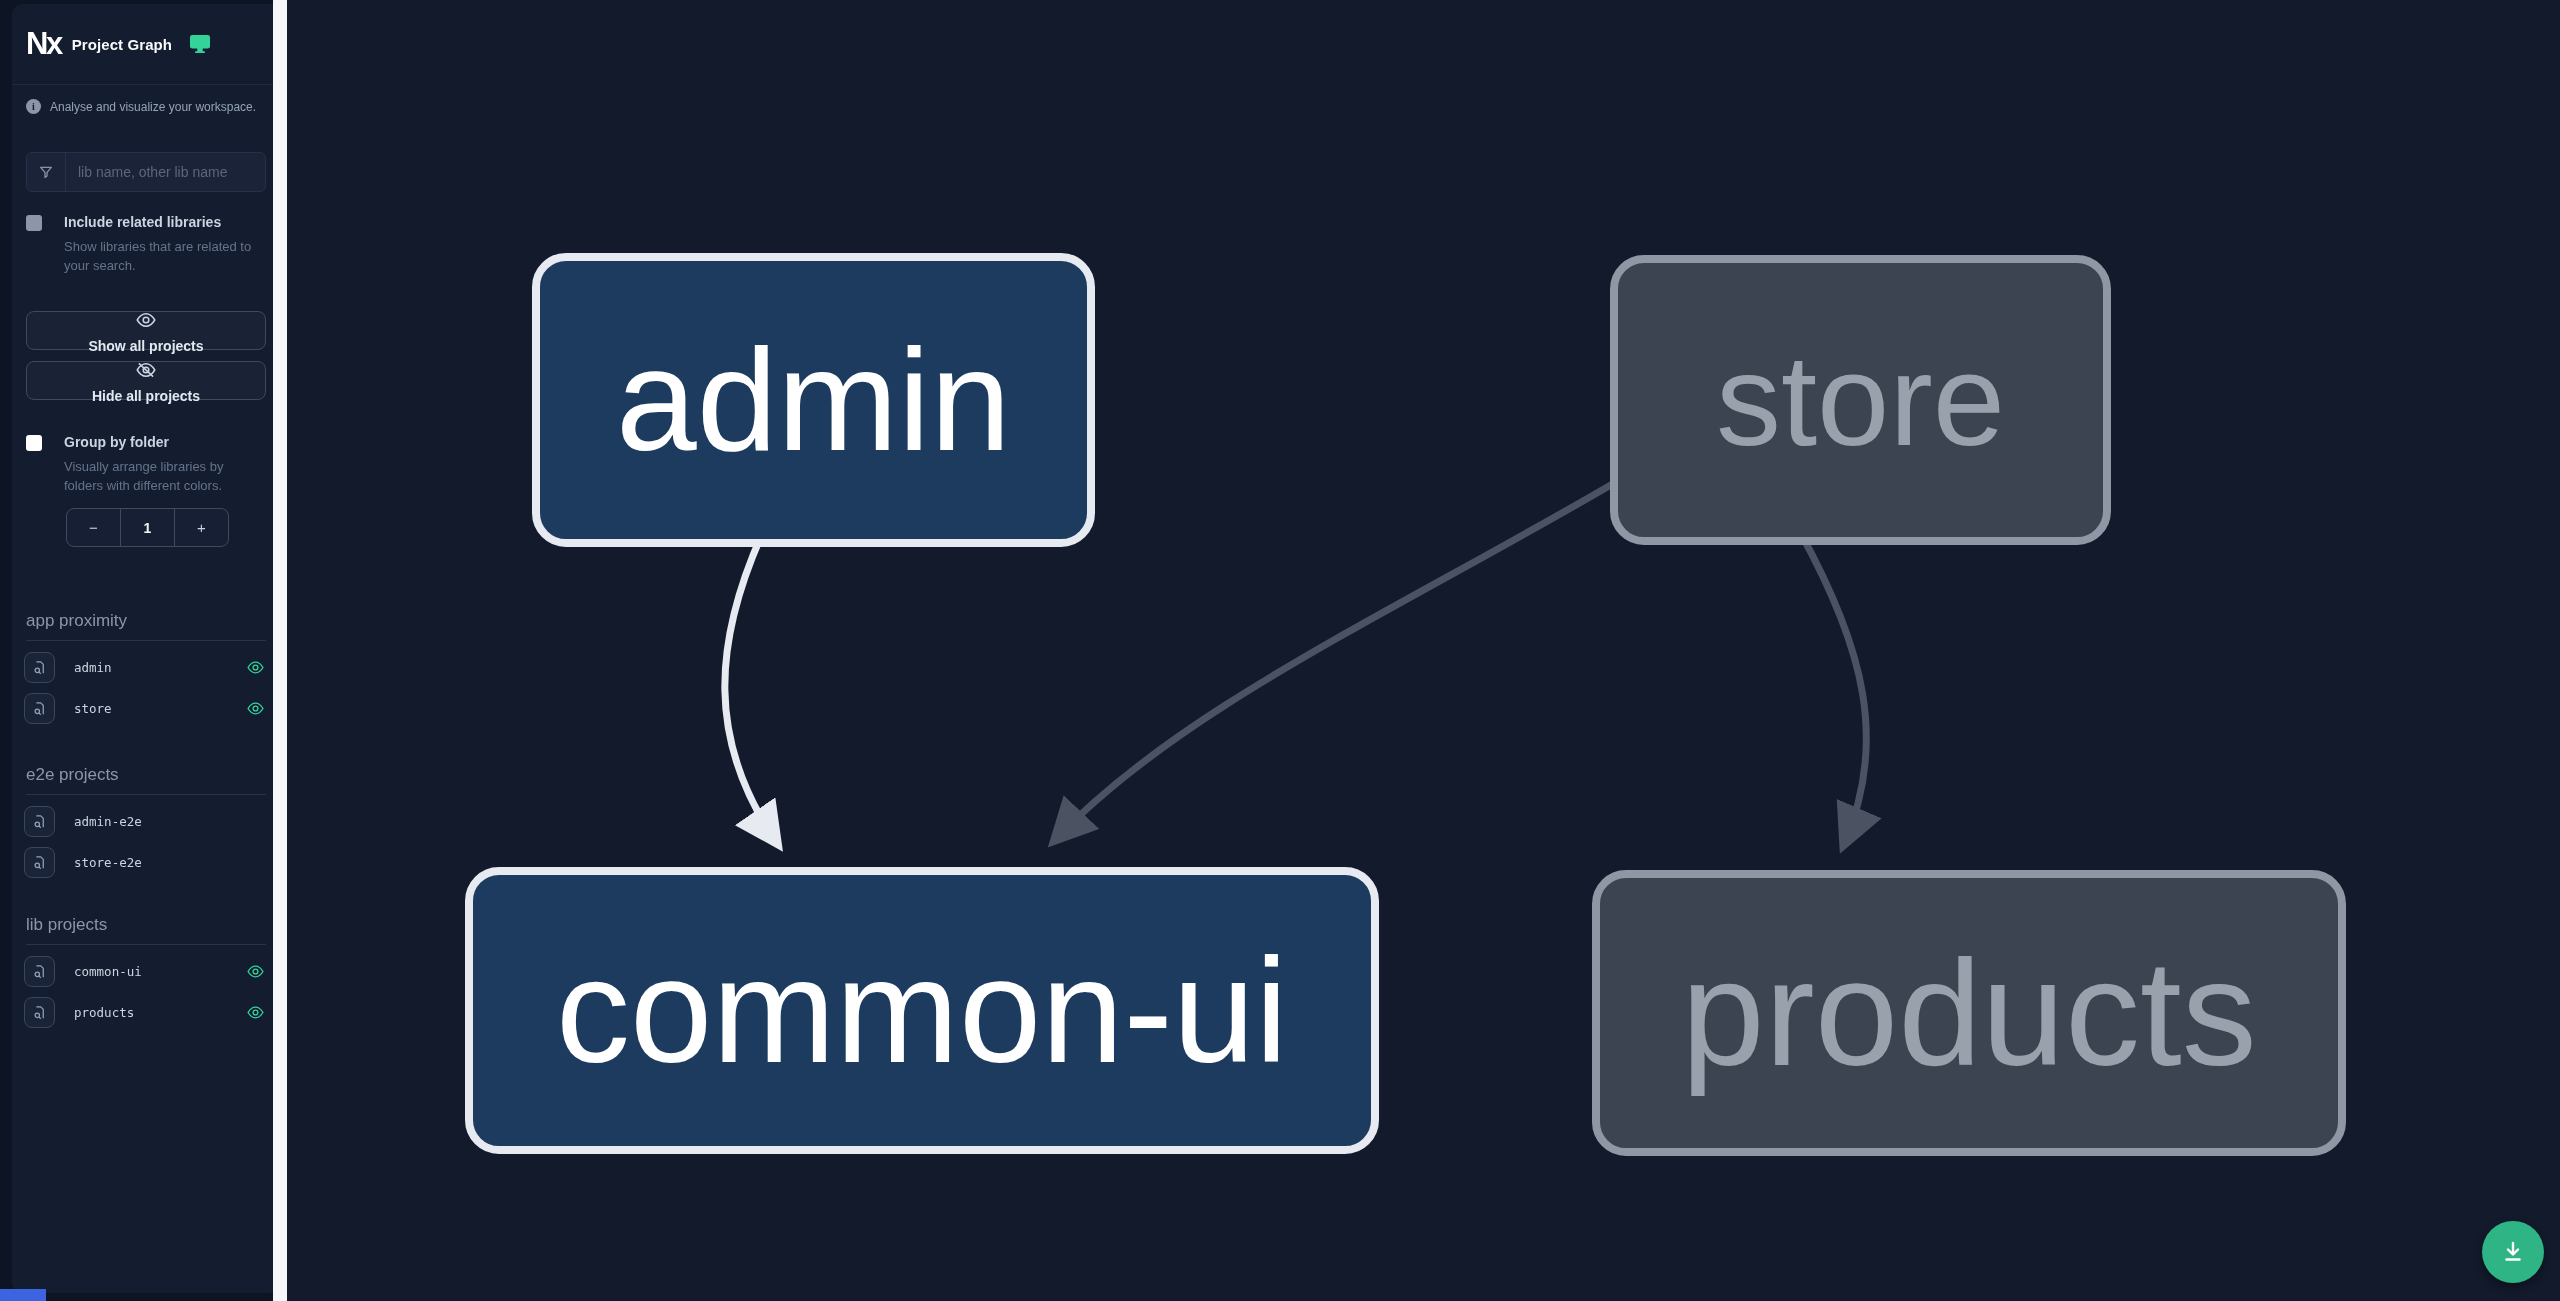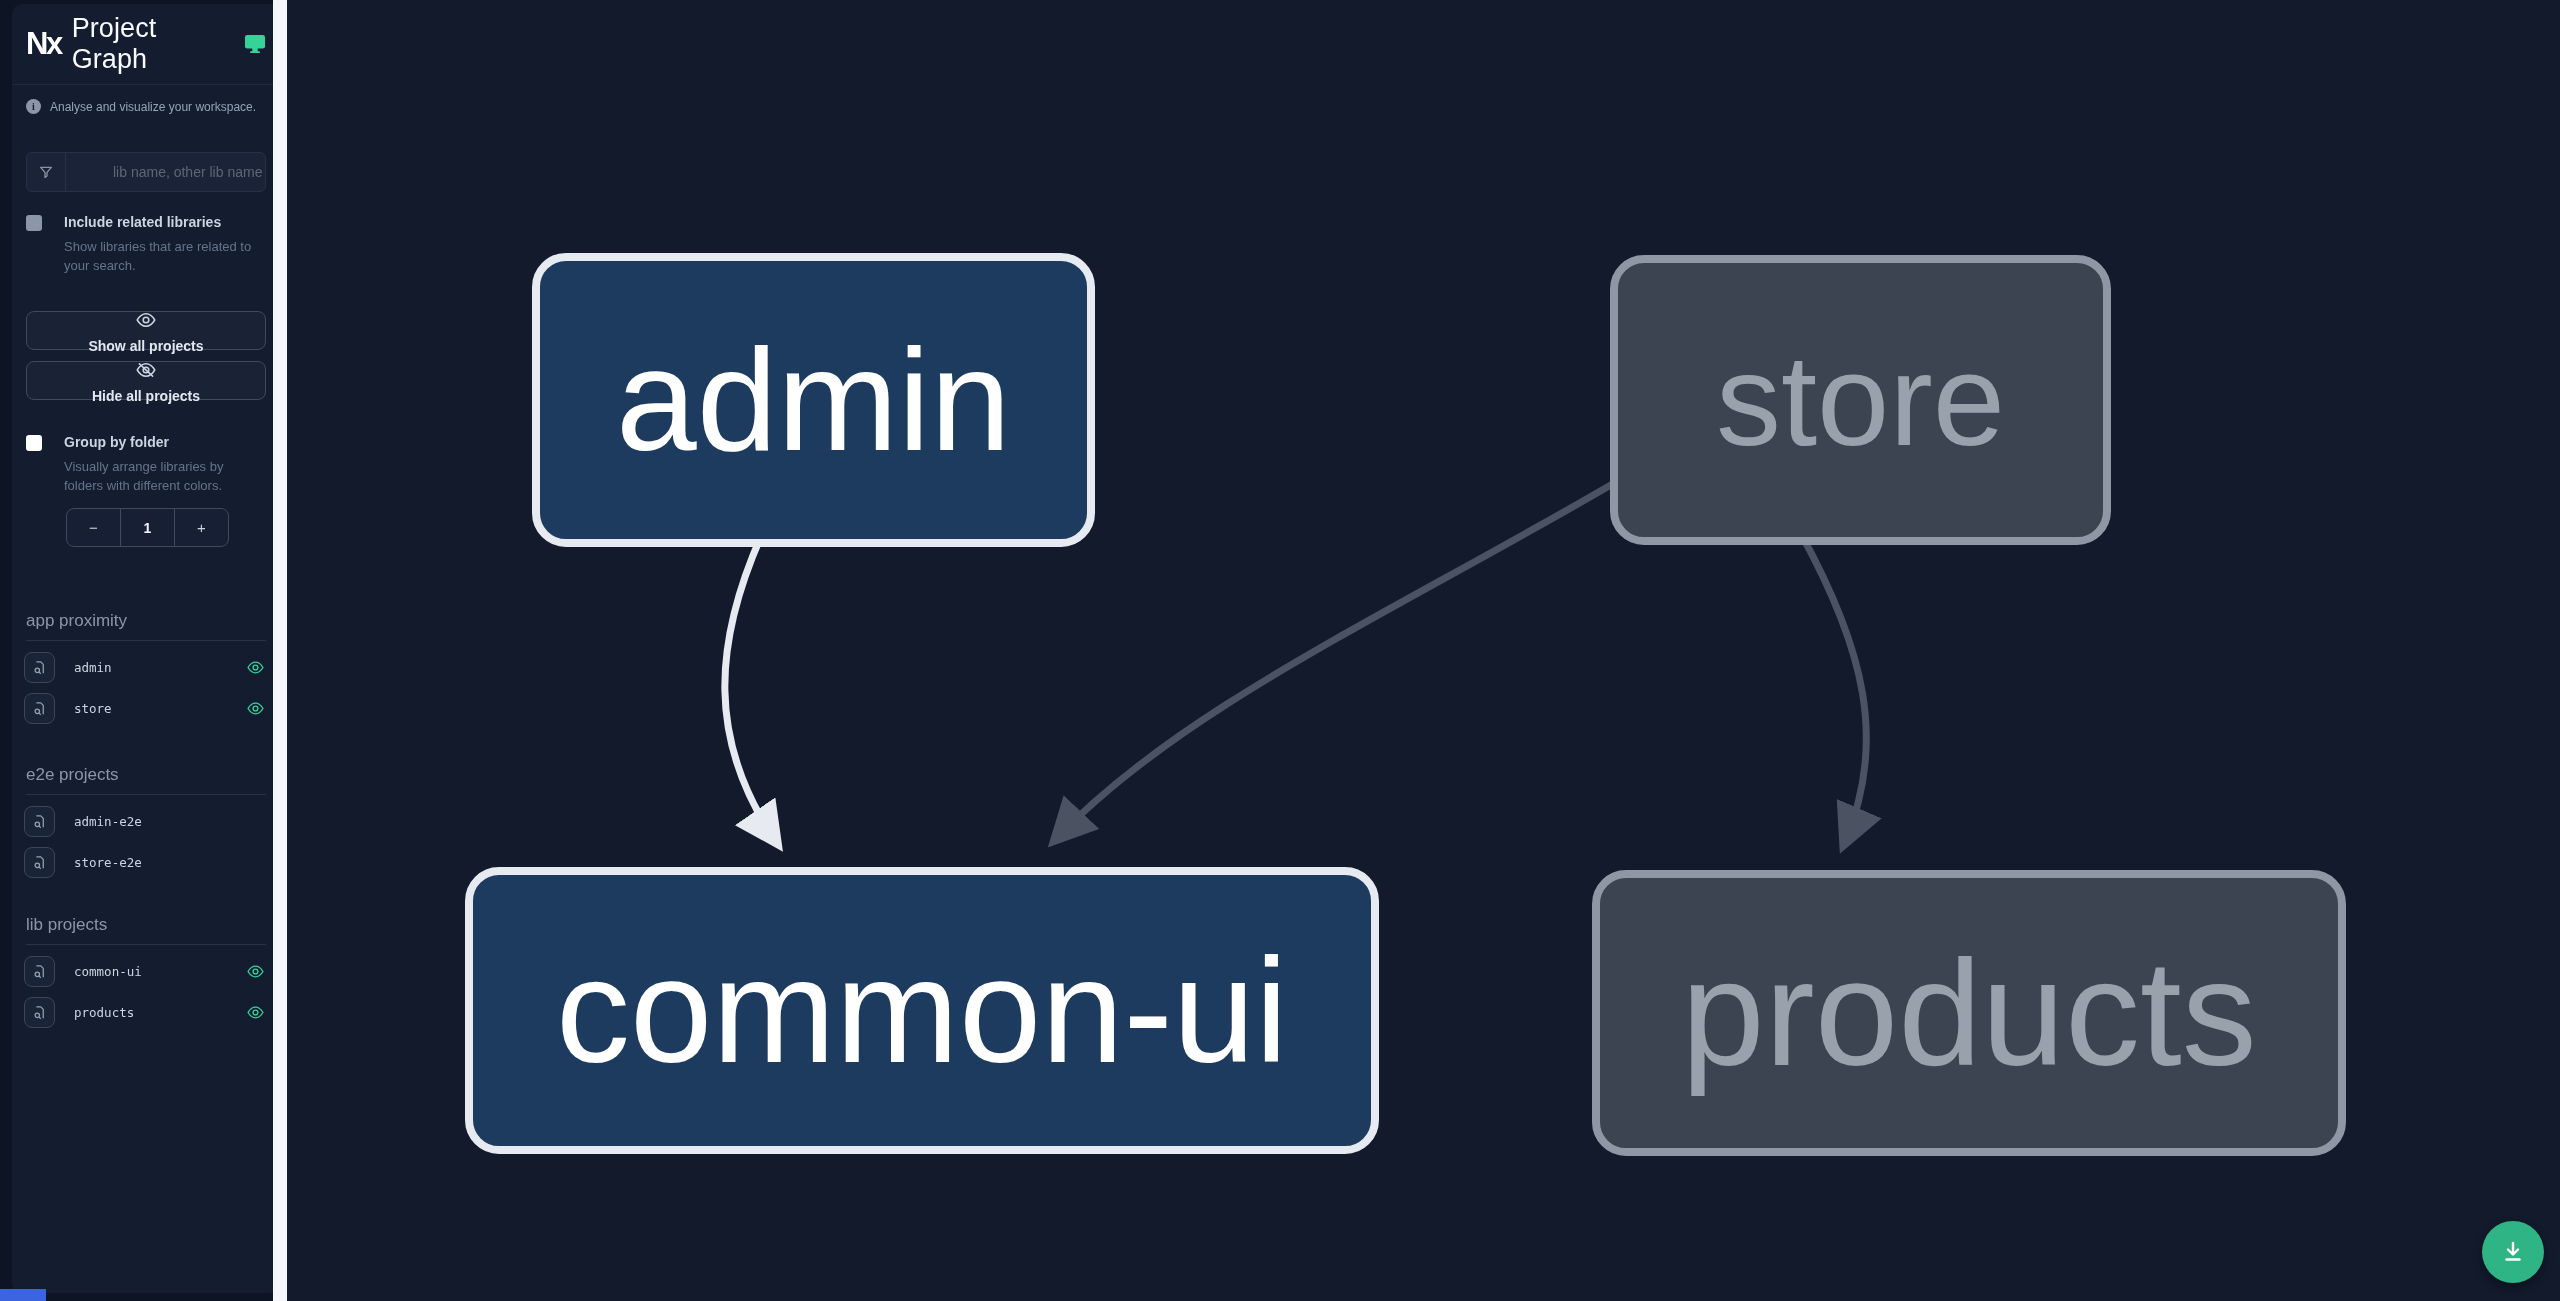--- a/index.html
+++ b/index.html
@@ -8,31 +8,31 @@
 
   
   .sidebar-track{position:absolute;left:0;top:0;width:273px;height:1301px;background:#0d1424;}
   .sidebar{position:absolute;left:12px;top:4px;width:268px;height:1289px;
            background:#141c2f;border-radius:10px;overflow:hidden;}
   .resizer{position:absolute;left:273px;top:0;width:14px;height:1301px;background:#f4f6f9;}
 
   .sb-header{display:flex;align-items:center;height:80px;padding:0 14px;gap:11px;
              border-bottom:1px solid #1e2940;}
   .logo{color:#fff;font-weight:800;font-size:31px;letter-spacing:-2.5px;}
-  .app-title{color:#f8fafc;font-weight:400;font-size:27px;letter-spacing:.1px;}
+  .app-title{color:#f8fafc;font-weight:700;font-size:15px;letter-spacing:.1px;}
   .monitor-icon{display:inline-flex;margin-left:6px;}
 
   .sb-info{display:flex;align-items:center;gap:9px;margin:14px 14px 0;}
   .info-dot{flex:0 0 auto;width:15px;height:15px;border-radius:50%;background:#8b97a8;
             color:#141d31;font-size:10px;font-weight:700;display:flex;align-items:center;
             justify-content:center;font-family:"Liberation Serif",serif;}
   .sb-info span.txt{color:#94a3b8;font-size:12px;}
 
   .sb-search{display:flex;align-items:flex-start;margin:38px 14px 0;height:38px;
-             background:#1a2337;border:1px solid #273149;border-radius:6px;overflow:hidden;gap:35px;}
+             background:#1a2337;border:1px solid #273149;border-radius:6px;overflow:hidden;}
   .sb-search .funnel{flex:0 0 38px;height:100%;display:flex;align-items:center;
                      justify-content:center;border-right:1px solid #273149;}
   .sb-search input{flex:1;height:100%;background:transparent;border:0;outline:none;
                    color:#e2e8f0;font-size:14px;padding:0 12px;font-family:"Liberation Sans",sans-serif;}
   .sb-search input::placeholder{color:#5b6779;}
 
   .sb-check{display:grid;grid-template-columns:16px 1fr;column-gap:22px;margin:0 14px;}
   .cb{width:16px;height:16px;border-radius:3px;margin-top:1px;display:flex;
       align-items:center;justify-content:center;}
   .cb-gray{background:#8b97a8;}

